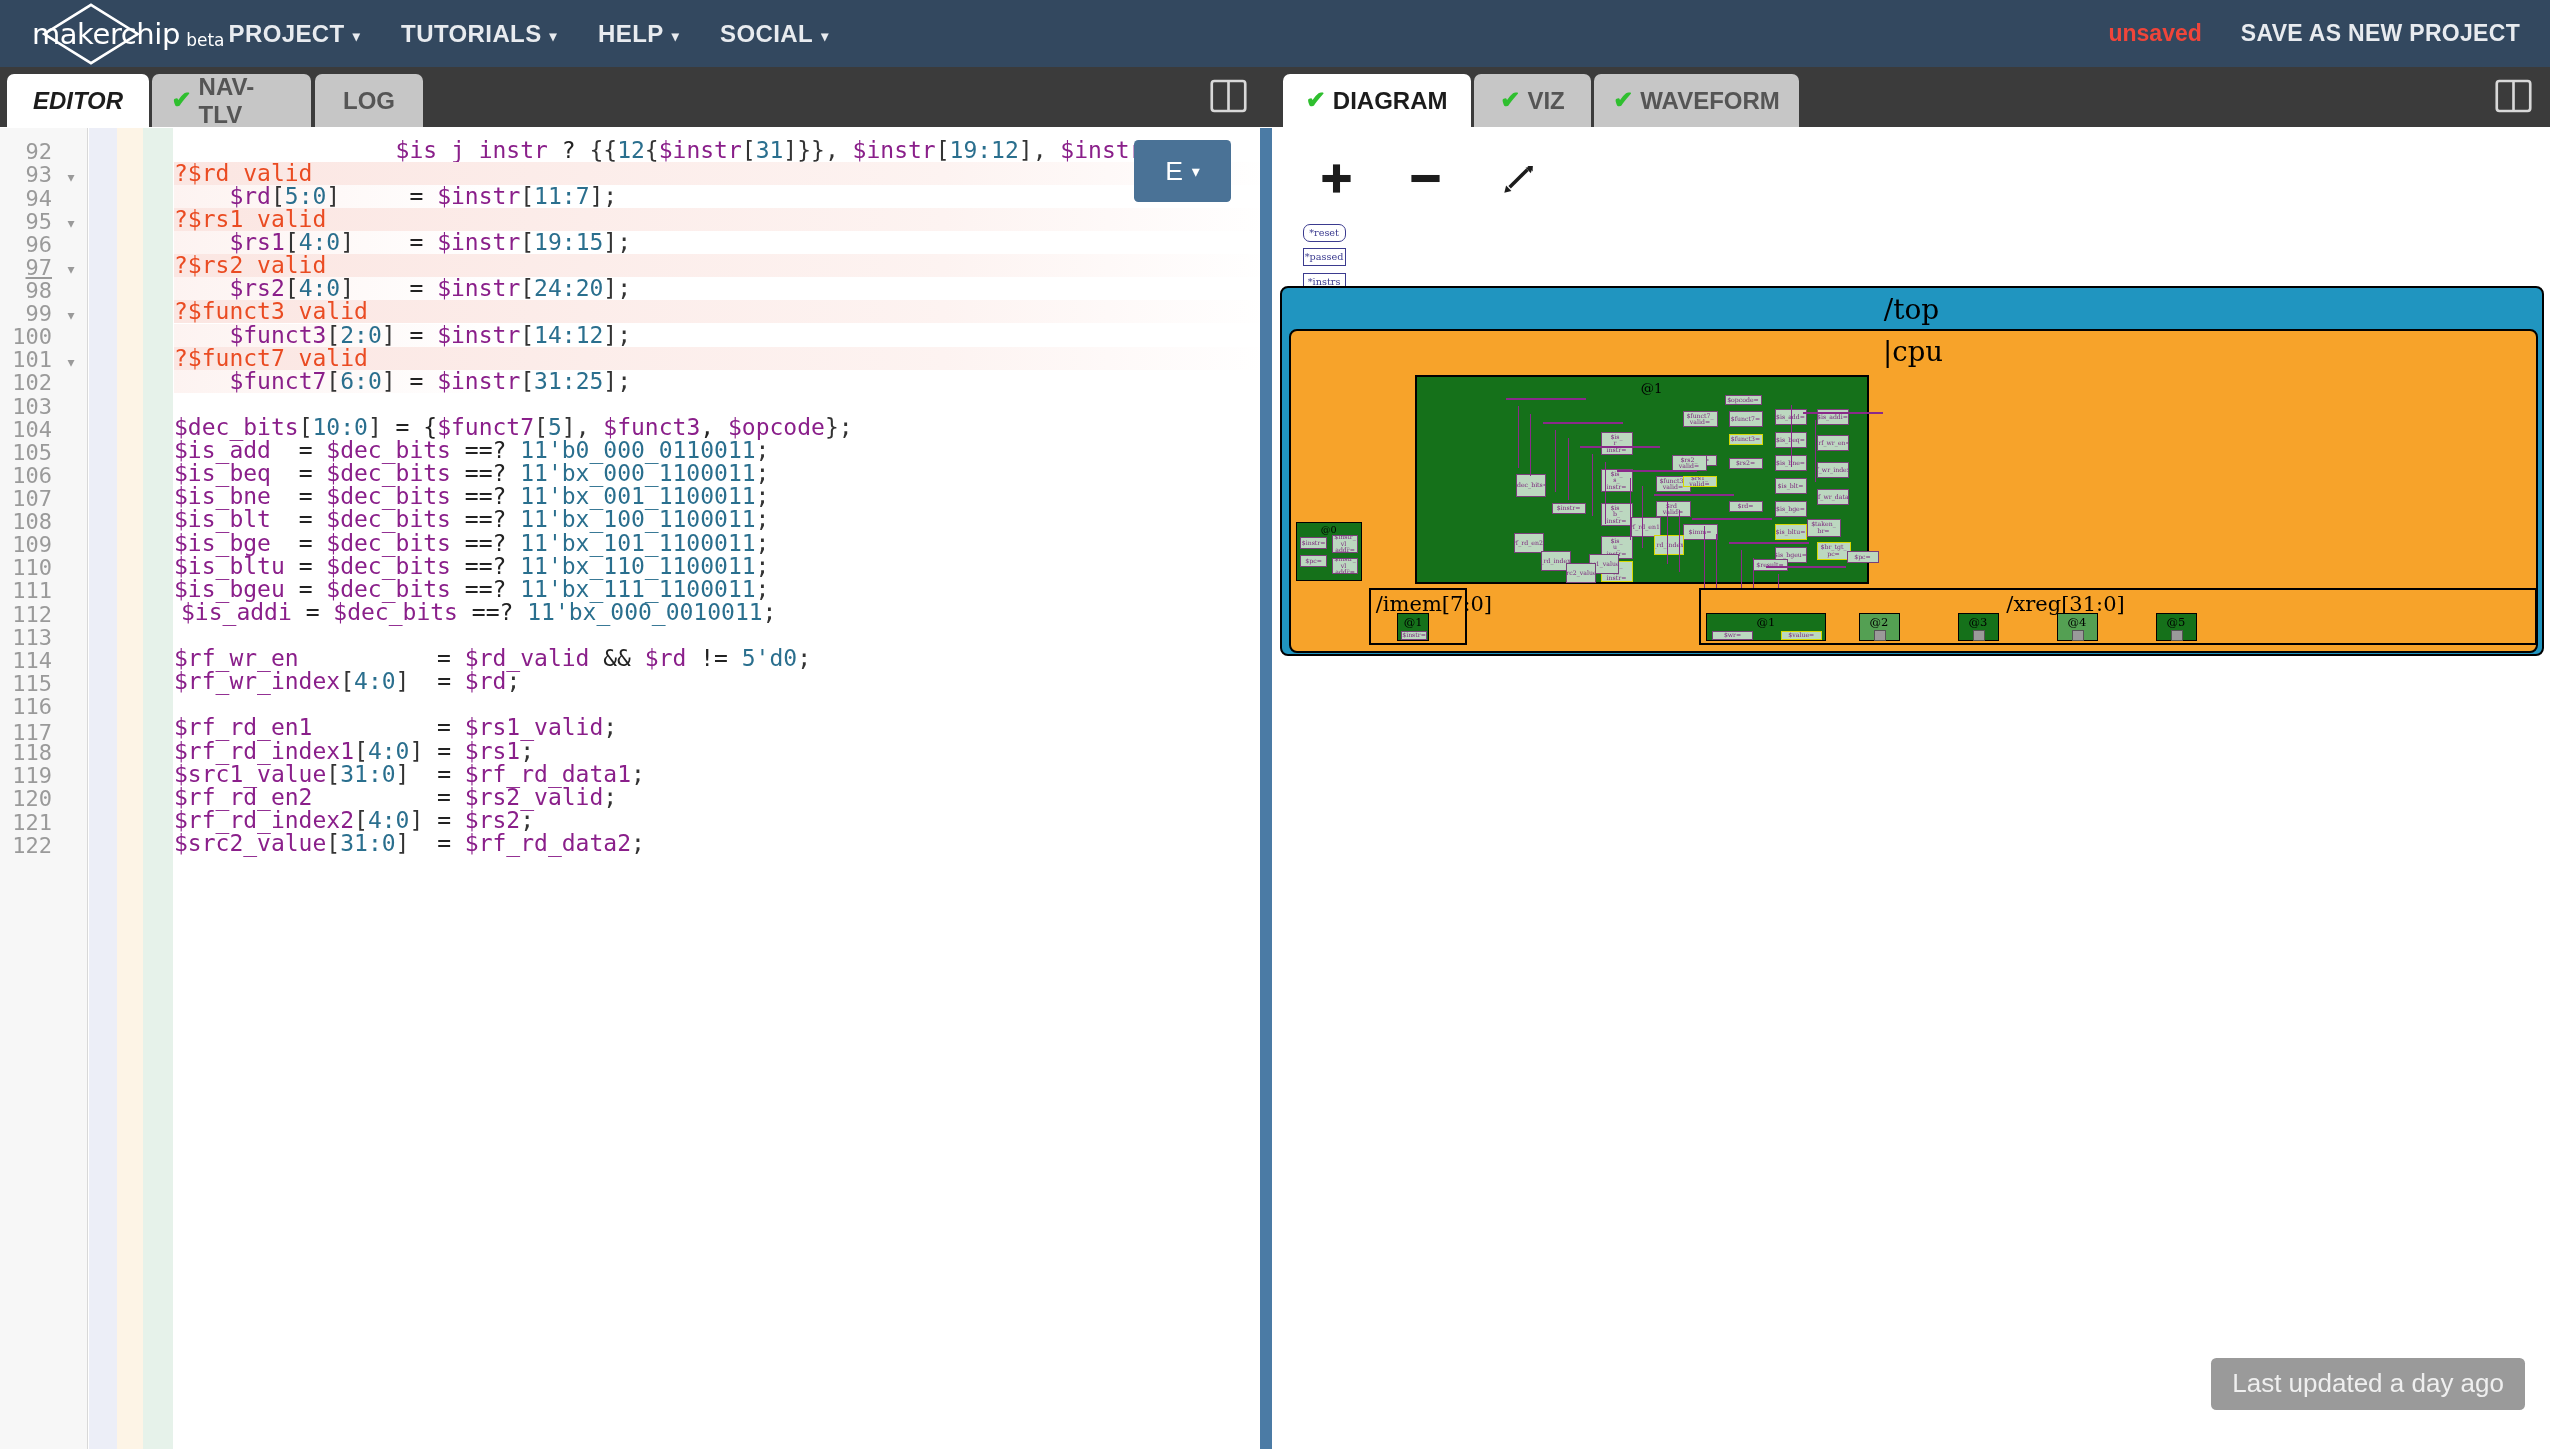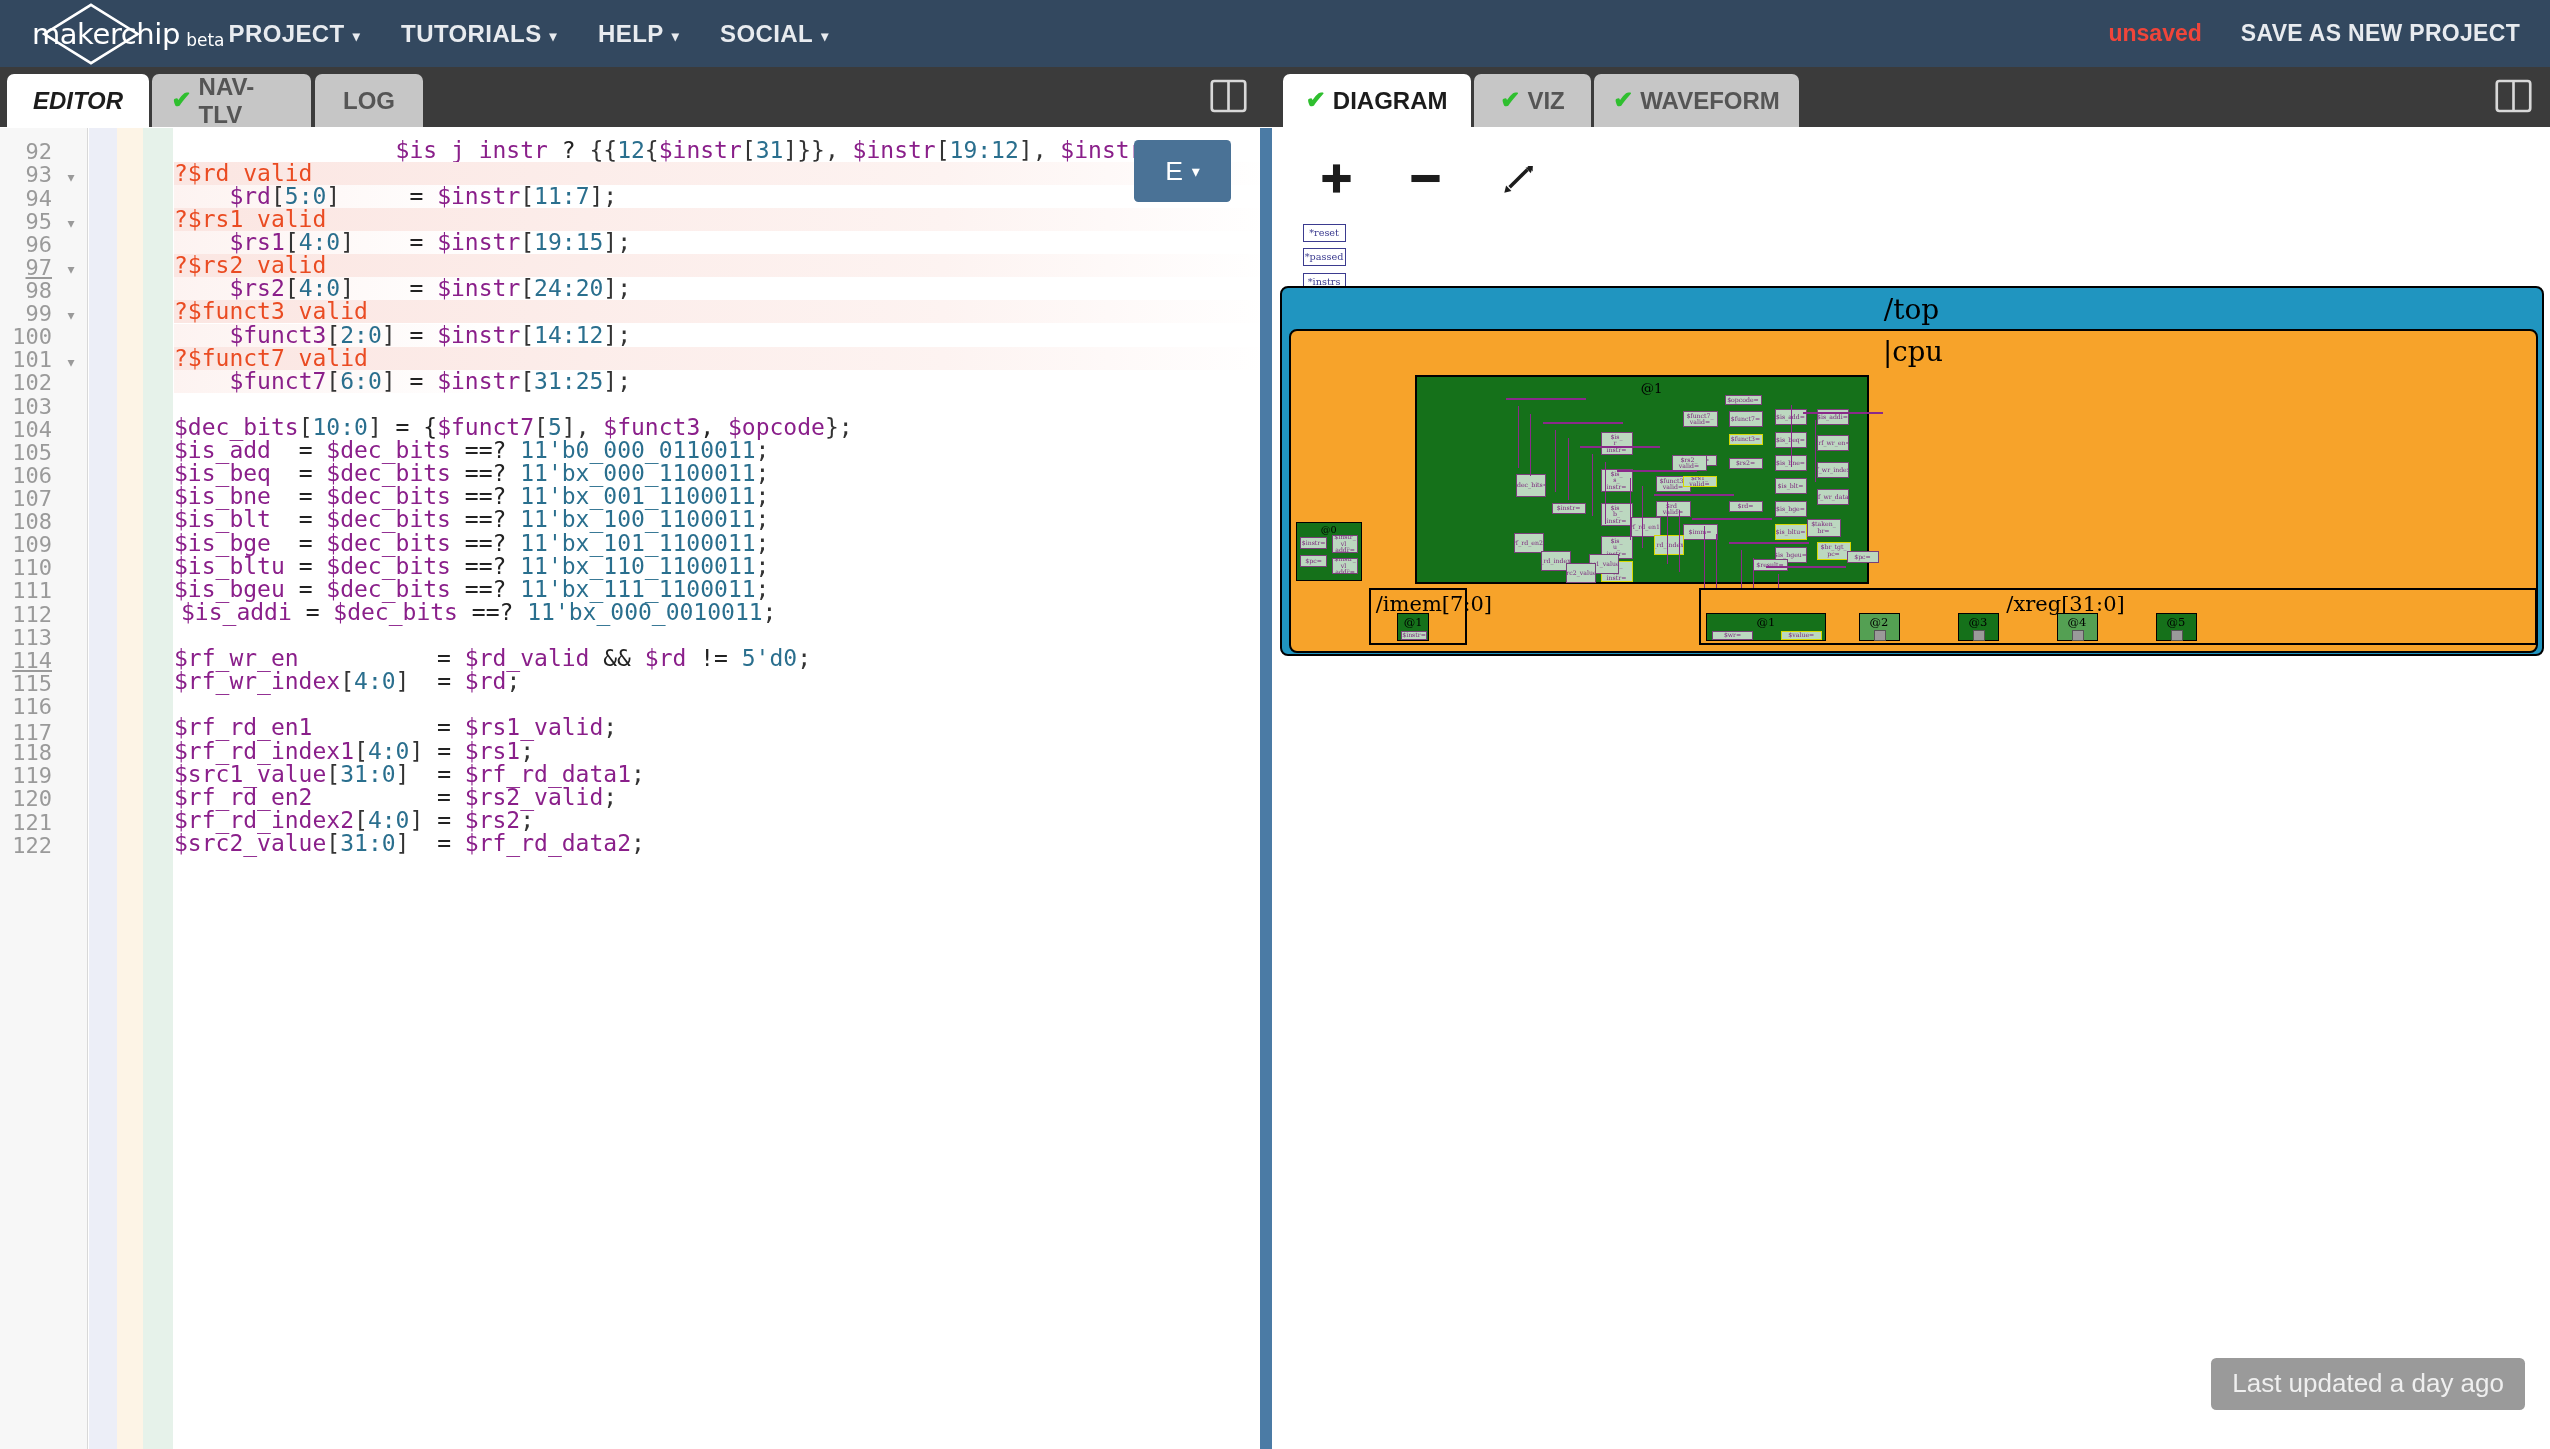--- a/index.html
+++ b/index.html
@@ -397,21 +397,21 @@
       <div class="lnum" style="top: 291px;">104</div>
       <div class="lnum" style="top: 314px;">105</div>
       <div class="lnum" style="top: 337px;">106</div>
       <div class="lnum" style="top: 360px;">107</div>
       <div class="lnum" style="top: 383px;">108</div>
       <div class="lnum" style="top: 406px;">109</div>
       <div class="lnum" style="top: 429px;">110</div>
       <div class="lnum" style="top: 452px;">111</div>
       <div class="lnum" style="top: 476px;">112</div>
       <div class="lnum" style="top: 499px;">113</div>
-      <div class="lnum" style="top: 522px; text-decoration: underline;">114</div>
+      <div class="lnum" style="top: 522px;">114</div>
       <div class="lnum" style="top: 545px;">115</div>
       <div class="lnum" style="top: 568px;">116</div>
       <div class="lnum" style="top: 594px;">117</div>
       <div class="lnum" style="top: 614px;">118</div>
       <div class="lnum" style="top: 637px;">119</div>
       <div class="lnum" style="top: 660px;">120</div>
       <div class="lnum" style="top: 684px;">121</div>
       <div class="lnum" style="top: 707px;">122</div>
     </div>
   <div id="code-area">
@@ -477,21 +477,21 @@
           <line x1="12" y1="32" x2="32" y2="12"></line>
         </g>
         <polygon points="32,8 38,8 38,14" fill="#1c1c1c"></polygon>
         <polygon points="30,10 38,8 36,16" fill="#1c1c1c"></polygon>
         <polygon points="14,36 6,38 8,30" fill="#1c1c1c"></polygon>
       </svg>
     </div>
   </div>
 
   <div id="chips">
-      <div class="sigchip" style="left: 26.6px; top: 96px;">*reset</div>
+      <div class="sigchip" style="left: 26.6px; top: 96px; border-radius: 7px;">*reset</div>
       <div class="sigchip" style="left: 26.6px; top: 120px;">*passed</div>
       <div class="sigchip" style="left: 26.6px; top: 145px;">*instrs</div>
       <div class="sigchip" style="left: 26.6px; top: 170px;">*failed</div>
       <div class="sigchip" style="left: 26.6px; top: 195px;">*cyc_cnt</div>
     </div>
 
   <div id="blk-top">
     <div class="title">/top</div>
     <div id="blk-cpu">
       <div class="title">|cpu</div>

